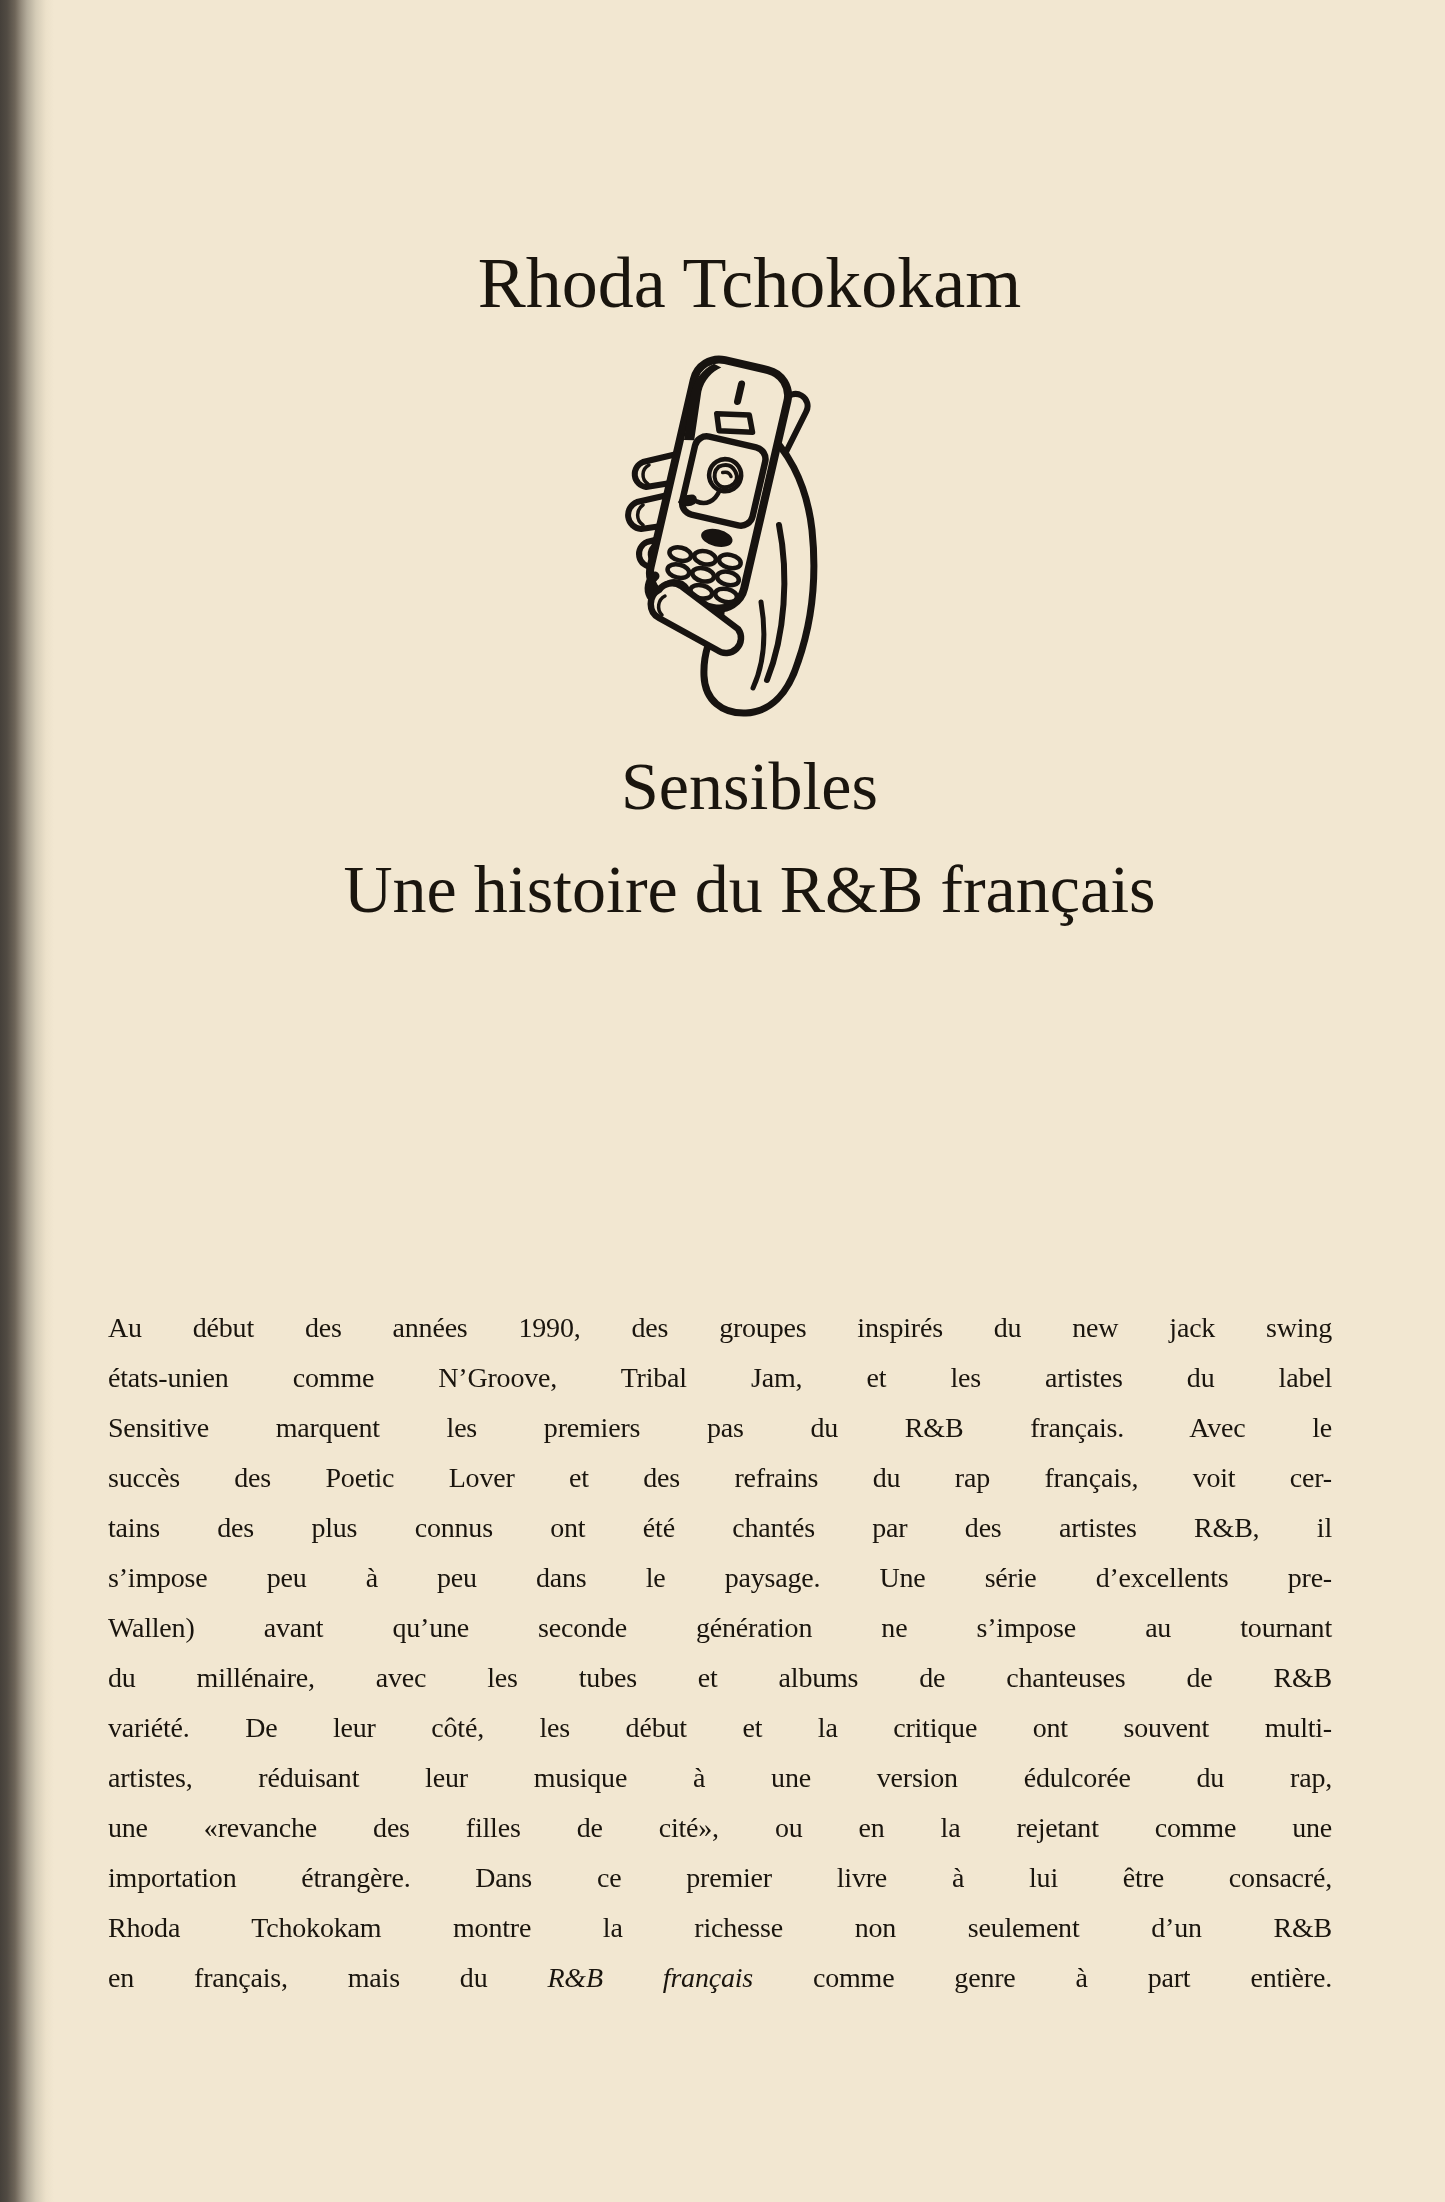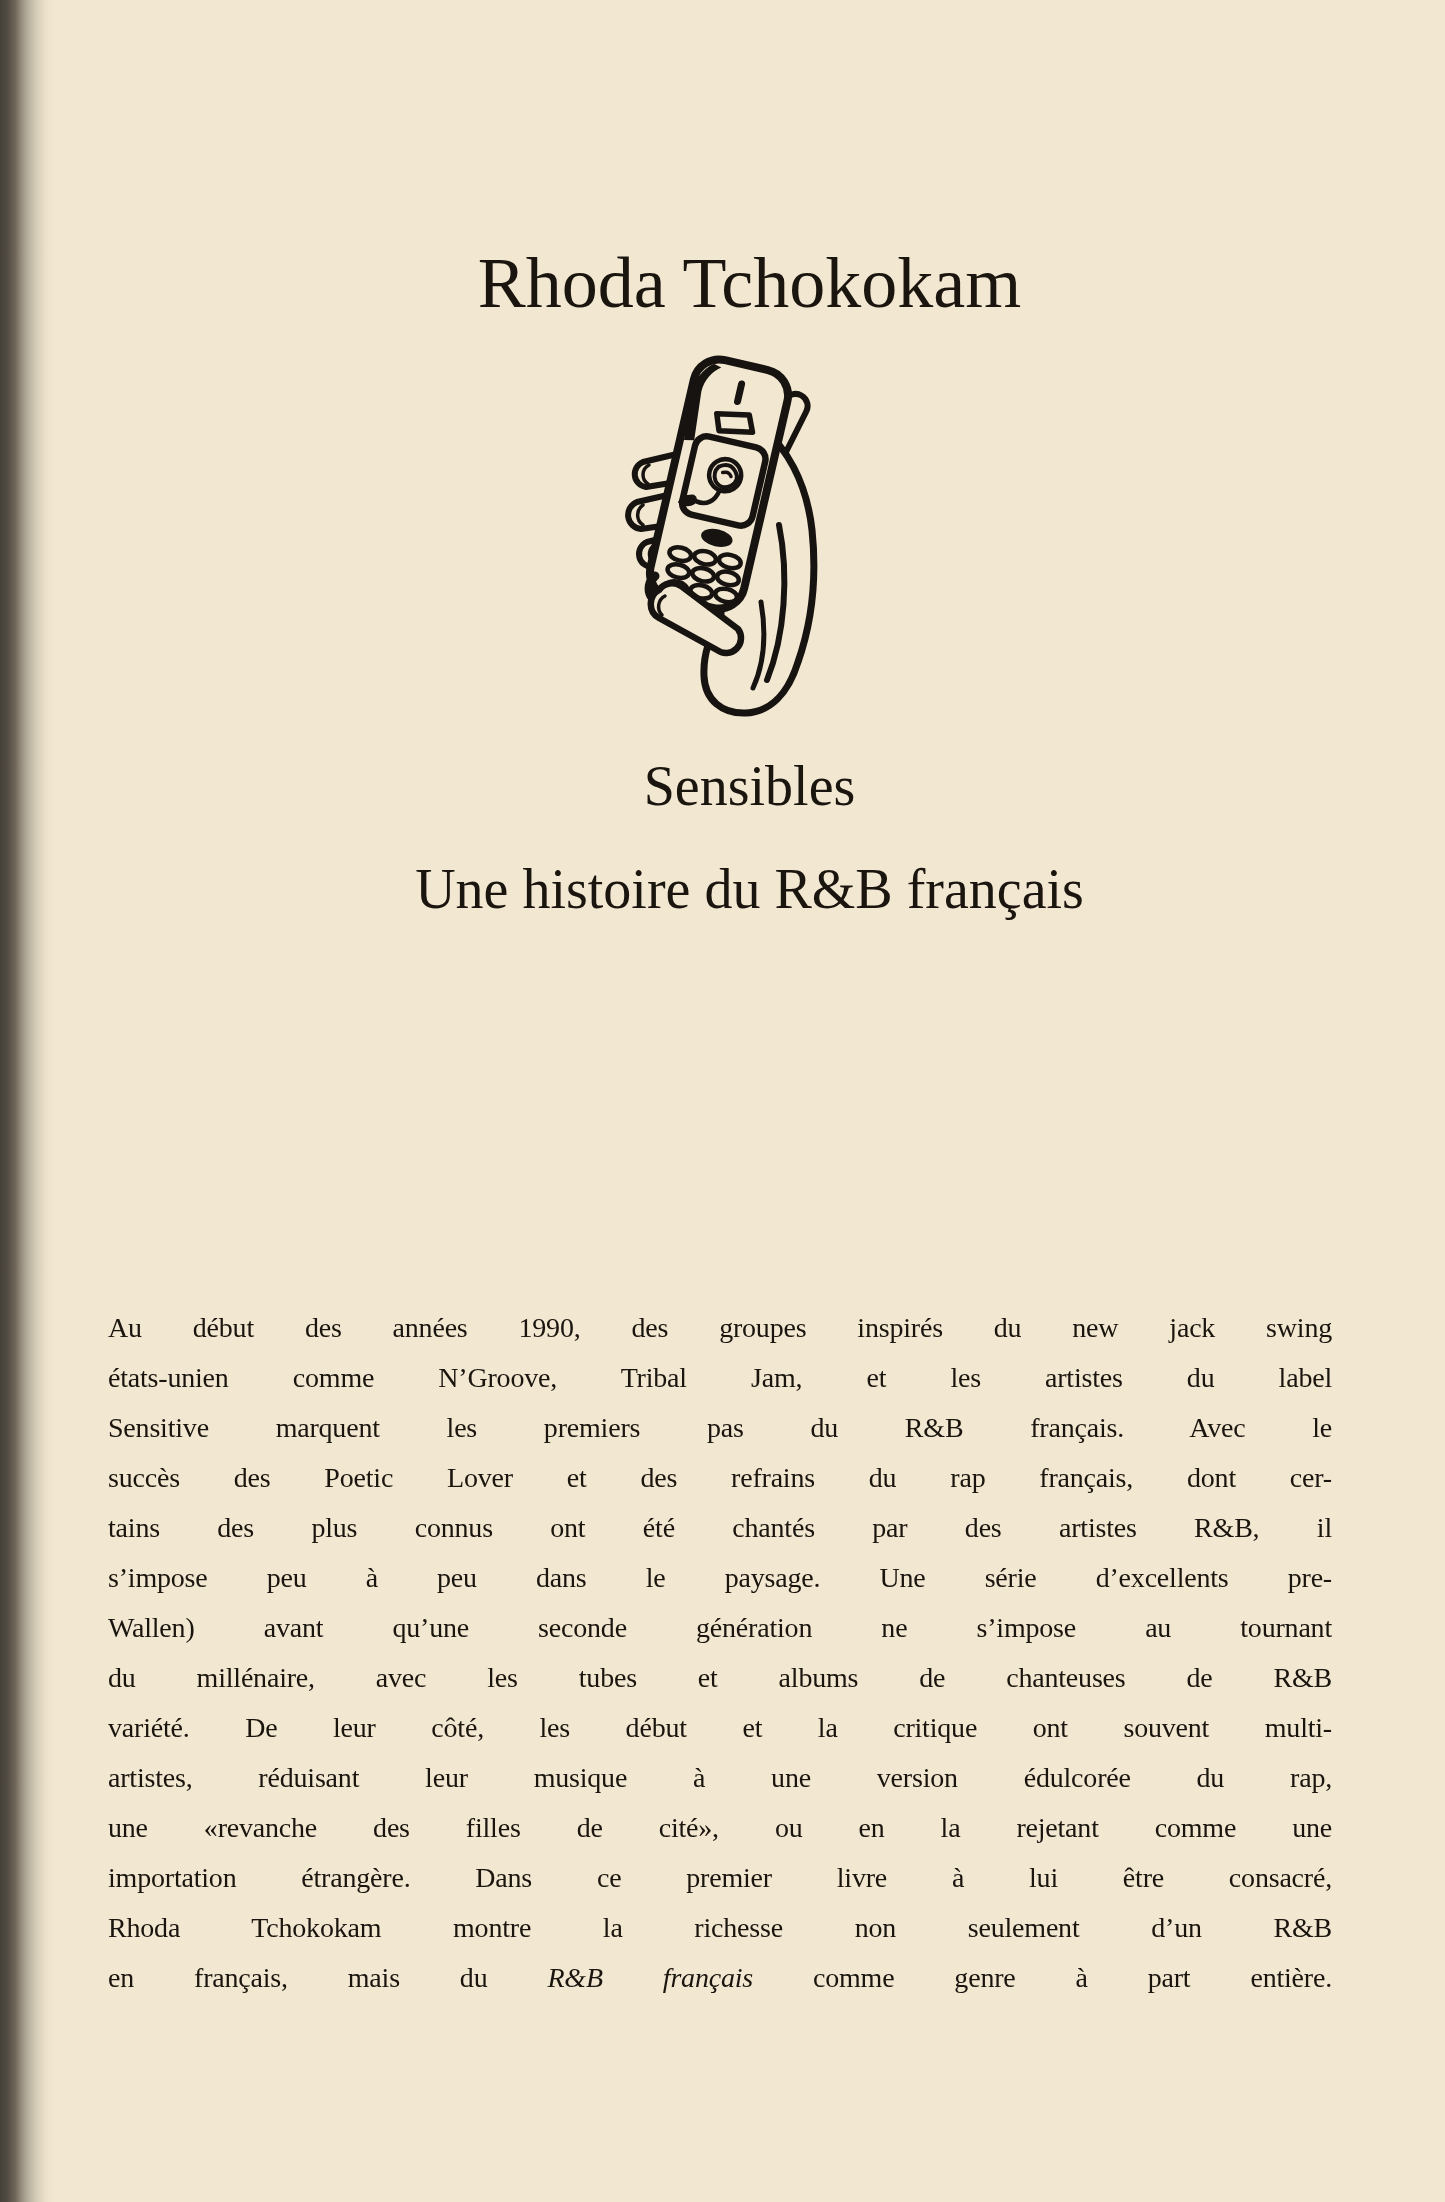--- a/index.html
+++ b/index.html
@@ -30,21 +30,21 @@
     letter-spacing:0px;
     white-space:nowrap;
   }
   .illustration{
     position:absolute;left:601px;top:350px;width:240px;height:378px;
   }
   .illustration svg{display:block;width:100%;height:100%;}
   .title-block{
     position:absolute;left:54px;right:0;top:735px;
     text-align:center;
-    font-size:56px;line-height:103px;
+    font-size:68px;line-height:103px;
     white-space:nowrap;
   }
   .synopsis{
     position:absolute;left:108px;top:1303px;width:1224px;
   }
   .syn-line{
     font-size:28px;line-height:50px;
     text-align:justify;
     -moz-text-align-last:justify;
     text-align-last:justify;
@@ -125,21 +125,21 @@
 
   <div class="title-block">
     <div>Sensibles</div>
     <div>Une histoire du R&amp;B français</div>
   </div>
 
   <div class="synopsis">
       <div class="syn-line"><span>Au début des années 1990, des groupes inspirés du new jack swing</span></div>
       <div class="syn-line"><span>états-unien comme N’Groove, Tribal Jam, et les artistes du label</span></div>
       <div class="syn-line"><span>Sensitive marquent les premiers pas du R&amp;B français. Avec le</span></div>
-      <div class="syn-line"><span>succès des Poetic Lover et des refrains du rap français, dont cer-</span></div>
+      <div class="syn-line"><span>succès des Poetic Lover et des refrains du rap français, voit cer-</span></div>
       <div class="syn-line"><span>tains des plus connus ont été chantés par des artistes R&amp;B, il</span></div>
       <div class="syn-line"><span>s’impose peu à peu dans le paysage. Une série d’excellents pre-</span></div>
       <div class="syn-line"><span>Wallen) avant qu’une seconde génération ne s’impose au tournant</span></div>
       <div class="syn-line"><span>du millénaire, avec les tubes et albums de chanteuses de R&amp;B</span></div>
       <div class="syn-line"><span>variété. De leur côté, les début et la critique ont souvent multi-</span></div>
       <div class="syn-line"><span>artistes, réduisant leur musique à une version édulcorée du rap,</span></div>
       <div class="syn-line"><span>une «revanche des filles de cité», ou en la rejetant comme une</span></div>
       <div class="syn-line"><span>importation étrangère. Dans ce premier livre à lui être consacré,</span></div>
       <div class="syn-line"><span>Rhoda Tchokokam montre la richesse non seulement d’un R&amp;B</span></div>
       <div class="syn-line"><span>en français, mais du </span><em>R&amp;B français</em><span> comme genre à part entière.</span></div>

